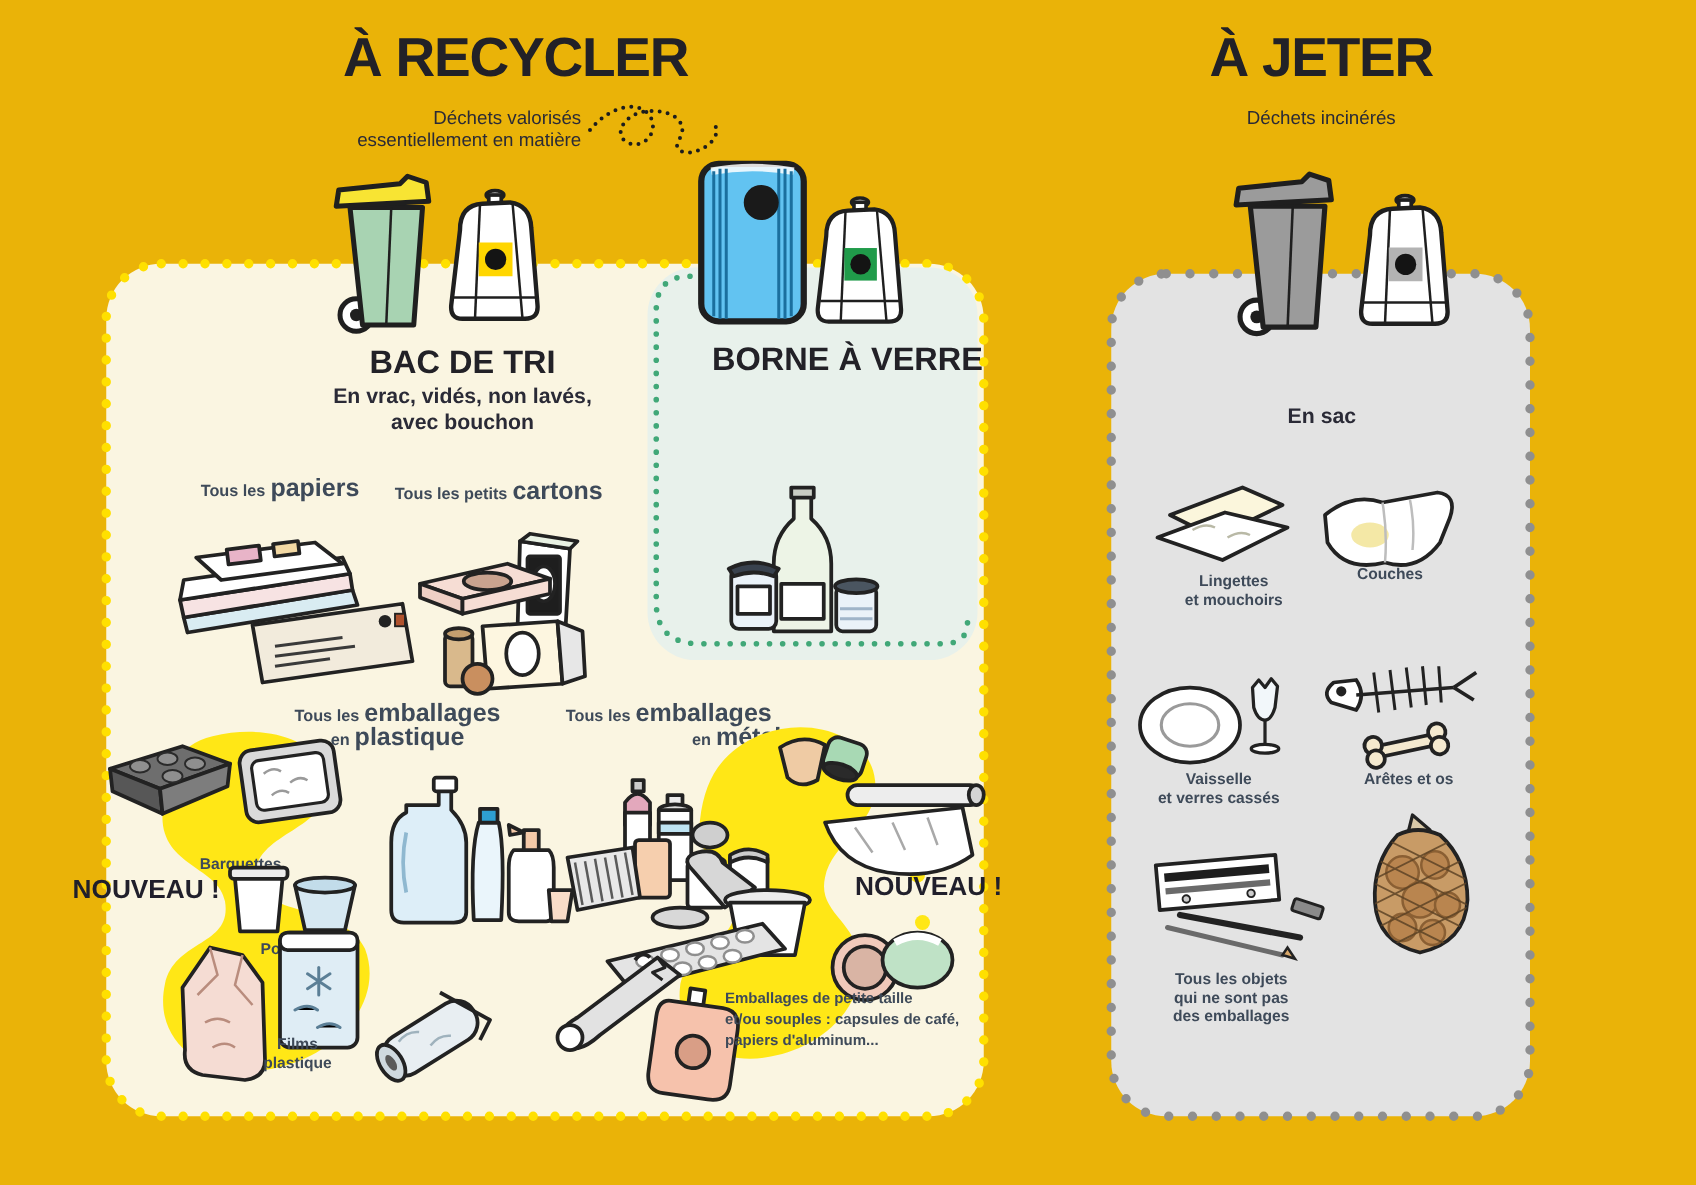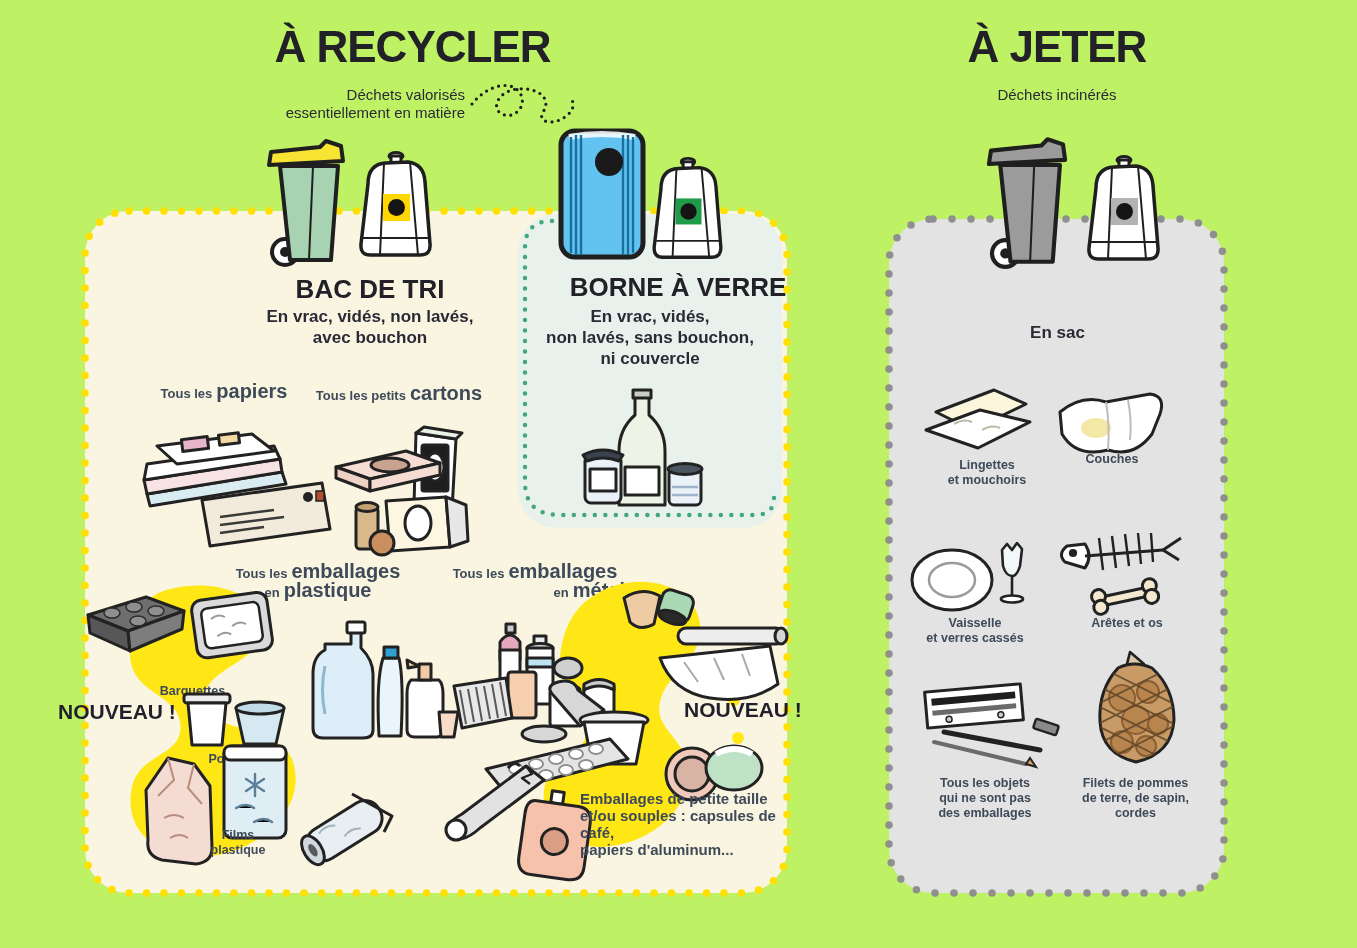--- a/index.html
+++ b/index.html
@@ -1,30 +1,30 @@
 <!DOCTYPE html>
 <html><head>
 <meta charset="utf-8">
 <style>
   html,body{margin:0;padding:0;background:#ffffff;}
-  .stage{position:relative;width:1357px;height:948px;background:#bef264;overflow:hidden;
+  .stage{position:relative;width:1357px;height:948px;background:#eab308;overflow:hidden;
          font-family:"Liberation Sans","DejaVu Sans",sans-serif;}
   .abs{position:absolute;}
   .ctr{text-align:center;}
   .pre{white-space:pre-line;}
   .title-main{font-weight:bold;font-size:44px;letter-spacing:-1px;color:#222127;}
   .subtitle-main{font-weight:normal;font-size:15px;line-height:18px;color:#2a2a36;}
   .sec-title{font-weight:bold;font-size:26px;letter-spacing:0px;color:#222127;}
   .sec-sub{font-weight:bold;font-size:17px;line-height:21px;color:#2a2a36;}
   .item-label{font-weight:bold;color:#3e4a59;}
   .item-label .sm{font-size:13px;}
   .item-label .lg{font-size:20px;margin-left:4px;}
   .small-label{font-weight:bold;font-size:12.5px;line-height:15px;color:#3e4a59;}
   .nouveau{font-weight:bold;font-size:21px;letter-spacing:0px;color:#201f2b;}
-  .note-text{font-weight:bold;font-size:15px;line-height:17px;color:#3e4a59;}
+  .note-text{font-weight:bold;font-size:12px;line-height:17px;color:#3e4a59;}
   svg{display:block;overflow:visible;}
 </style>
 </head>
 <body>
 
 <div class="stage">
 
   <div class="abs ctr title-main" style="left:225px;top:22px;width:375px;">À RECYCLER</div>
   <div class="abs subtitle-main pre" style="left:235px;top:86px;width:230px;text-align:right;">Déchets valorisés
 essentiellement en matière</div>
@@ -110,23 +110,20 @@
     <rect x="27" y="44" width="27" height="27" fill="#B3B3B3"></rect>
     <circle cx="40.5" cy="57.5" r="8.5" fill="#141414"></circle>
     <path d="M7 88 L74 88" stroke="#1f1f1f" stroke-width="2"></path>
   </svg>
 
   <div class="abs ctr sec-title" style="left:235px;top:274px;width:270px;">BAC DE TRI</div>
   <div class="abs ctr sec-sub pre" style="left:215px;top:306px;width:310px;">En vrac, vidés, non lavés,
 avec bouchon</div>
 
   <div class="abs ctr sec-title" style="left:518px;top:272px;width:240px;padding-left:40px;">BORNE À VERRE</div>
-  <div class="abs ctr sec-sub pre" style="left:514px;top:306px;width:272px;">En vrac, vidés,
-non lavés, sans bouchon,
-ni couvercle</div>
 
   <div class="abs ctr sec-sub" style="left:935px;top:322px;width:245px;">En sac</div>
 
   <div class="abs ctr item-label" style="left:128px;top:380px;width:192px;">
     <span class="sm">Tous les</span><span class="lg">papiers</span>
   </div>
   <div class="abs ctr item-label" style="left:313px;top:382px;width:172px;">
     <span class="sm">Tous les petits</span><span class="lg">cartons</span>
   </div>
 
@@ -487,17 +484,14 @@
           <path d="M0 50 L100 100"></path>
           <path d="M0 70 L100 120"></path>
           <path d="M0 10 L100 60"></path>
         <path d="M100 30 L0 80"></path>
           <path d="M100 50 L0 100"></path>
           <path d="M100 70 L0 120"></path>
           <path d="M100 10 L0 60"></path>
       </g>
     </g>
   </svg>
-  <div class="abs ctr small-label pre" style="left:1058px;top:776px;width:155px;">Filets de pommes
-de terre, de sapin,
-cordes</div>
 
 </div>
 
 </body></html>

